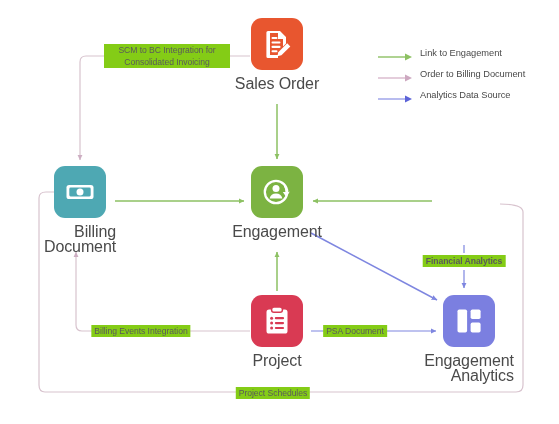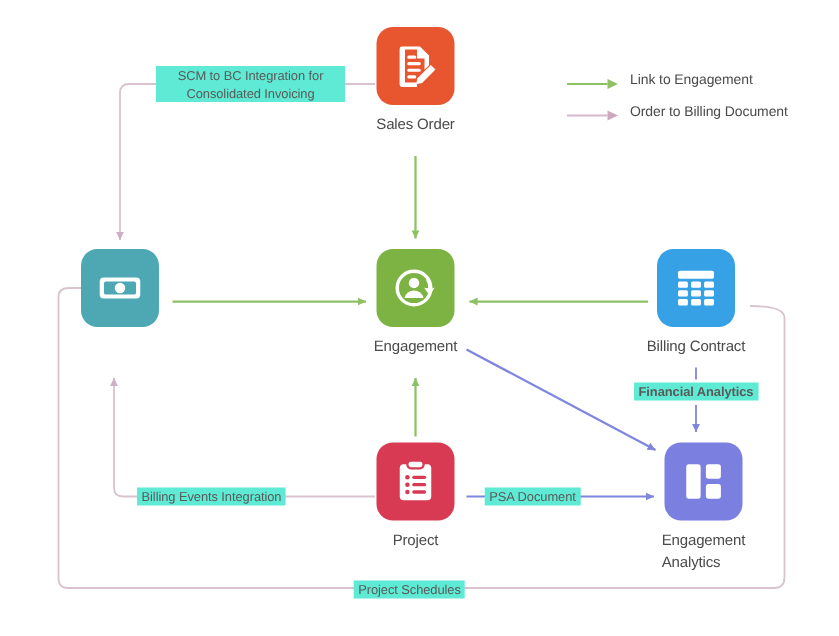--- a/index.html
+++ b/index.html
@@ -39,35 +39,35 @@
     width: 52px;
     height: 52px;
     border-radius: 11px;
     display: flex;
     align-items: center;
     justify-content: center;
   }
   .node-icon svg { display: block; }
   .node-label {
     margin-top: 6px;
-    font-size: 10px;
+    font-size: 16px;
     line-height: 15px;
-    text-align: left;
+    text-align: right;
     color: #4a4a4a;
     letter-spacing: -0.1px;
     white-space: pre-line;
   }
 
   
   .edge-label {
     position: absolute;
     font-size: 8.6px;
     line-height: 12px;
     color: #5a5a5a;
-    background: #5eead4;
+    background: #84cc16;
     padding: 0 3px;
     white-space: pre-line;
     letter-spacing: -0.05px;
   }
   .edge-label.center { transform: translateX(-50%); text-align: center; }
 
   
   #legend {
     position: absolute;
     left: 378px;
@@ -153,55 +153,38 @@
   <div class="node" style="left:80px; top:166px;">
     <div class="node-icon" style="background:#4EA8B3;">
       <span>
         <svg width="34" height="34" viewBox="0 0 34 34">
           <rect x="3.5" y="10" width="27" height="14" rx="2.6" fill="#ffffff"></rect>
           <rect x="6.3" y="12.6" width="21.4" height="8.8" rx="1.3" fill="#4EA8B3"></rect>
           <circle cx="17" cy="17" r="3.5" fill="#ffffff"></circle>
         </svg>
       </span>
     </div>
+    <div class="node-label">Billing
+Document</div>
   </div>
 
   <div class="node" style="left:277px; top:166px;">
     <div class="node-icon" style="background:#7CB342;">
       <span>
         <svg width="34" height="34" viewBox="0 0 34 34">
           <circle cx="16" cy="17" r="11.2" fill="none" stroke="#ffffff" stroke-width="2.3"></circle>
           <circle cx="16" cy="13.6" r="3.5" fill="#ffffff"></circle>
           <path d="M9.6,23.6 a6.6,6.6 0 0 1 12.8,0 Z" fill="#ffffff"></path>
           <path d="M25.2,10.4 a11.6,11.6 0 0 1 1.6,7.4 l3.0,-1.2 l-3.4,5.6 l-3.6,-5.3 l2.6,0.2 a9.2,9.2 0 0 0 -1.4,-5.6 Z" fill="#ffffff"></path>
         </svg>
       </span>
     </div>
     <div class="node-label">Engagement</div>
   </div>
 
-  <div class="node" style="left:464px; top:166px;">
-    <div class="node-icon" style="background:#36A2E5;">
-      <span>
-        <svg width="34" height="34" viewBox="0 0 34 34">
-          <rect x="5" y="5.5" width="24" height="5.4" rx="1.2" fill="#ffffff"></rect>
-          <rect x="5" y="12.6" width="6.6" height="4.2" rx="1" fill="#ffffff"></rect>
-          <rect x="13.7" y="12.6" width="6.6" height="4.2" rx="1" fill="#ffffff"></rect>
-          <rect x="22.4" y="12.6" width="6.6" height="4.2" rx="1" fill="#ffffff"></rect>
-          <rect x="5" y="18.5" width="6.6" height="4.2" rx="1" fill="#ffffff"></rect>
-          <rect x="13.7" y="18.5" width="6.6" height="4.2" rx="1" fill="#ffffff"></rect>
-          <rect x="22.4" y="18.5" width="6.6" height="4.2" rx="1" fill="#ffffff"></rect>
-          <rect x="5" y="24.4" width="6.6" height="4.2" rx="1" fill="#ffffff"></rect>
-          <rect x="13.7" y="24.4" width="6.6" height="4.2" rx="1" fill="#ffffff"></rect>
-          <rect x="22.4" y="24.4" width="6.6" height="4.2" rx="1" fill="#ffffff"></rect>
-        </svg>
-      </span>
-    </div>
-    <div class="node-label">Billing Contract</div>
-  </div>
 
   <div class="node" style="left:277px; top:295px;">
     <div class="node-icon" style="background:#D93A53;">
       <span>
         <svg width="34" height="34" viewBox="0 0 34 34">
           <rect x="6.5" y="5.5" width="21" height="24" rx="2.6" fill="#ffffff"></rect>
           <rect x="11.6" y="3" width="10.8" height="5.2" rx="2.3" fill="#ffffff"></rect>
           <rect x="11.6" y="3" width="10.8" height="5.2" rx="2.3" fill="none" stroke="#D93A53" stroke-width="1.5"></rect>
           <circle cx="11.6" cy="14.2" r="1.5" fill="#D93A53"></circle>
           <rect x="14.8" y="13.1" width="9.3" height="2.2" rx="1.1" fill="#D93A53"></rect>
@@ -251,16 +234,25 @@
     <div class="legend-row">
       <span class="legend-swatch">
         <svg width="36" height="10" viewBox="0 0 36 10">
           <path d="M0,5 L27,5" stroke="#D8B8CC" stroke-width="1.4" fill="none"></path>
           <path d="M27,1.6 L34,5 L27,8.4 Z" fill="#CDA8C0"></path>
         </svg>
       </span>
       <span class="legend-text">Order to Billing Document</span>
     </div>
 
+    <div class="legend-row">
+      <span class="legend-swatch">
+        <svg width="36" height="10" viewBox="0 0 36 10">
+          <path d="M0,5 L27,5" stroke="#9AA0E8" stroke-width="1.4" fill="none"></path>
+          <path d="M27,1.6 L34,5 L27,8.4 Z" fill="#5C63D8"></path>
+        </svg>
+      </span>
+      <span class="legend-text">Analytics Data Source</span>
+    </div>
 
   </div>
 
 </div>
 
 </body></html>

